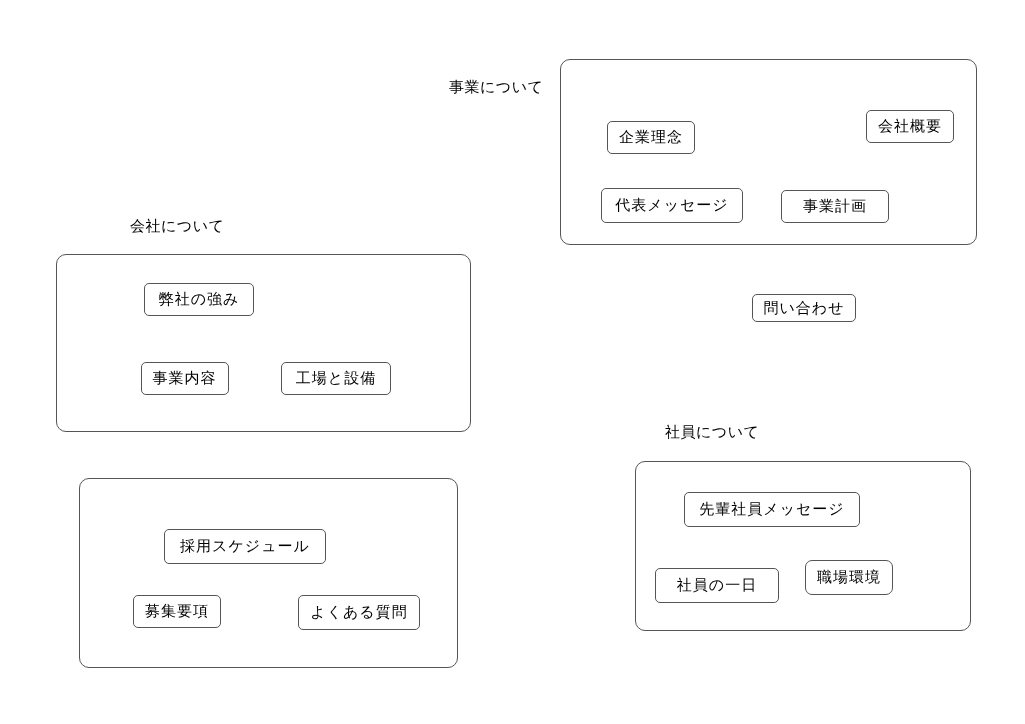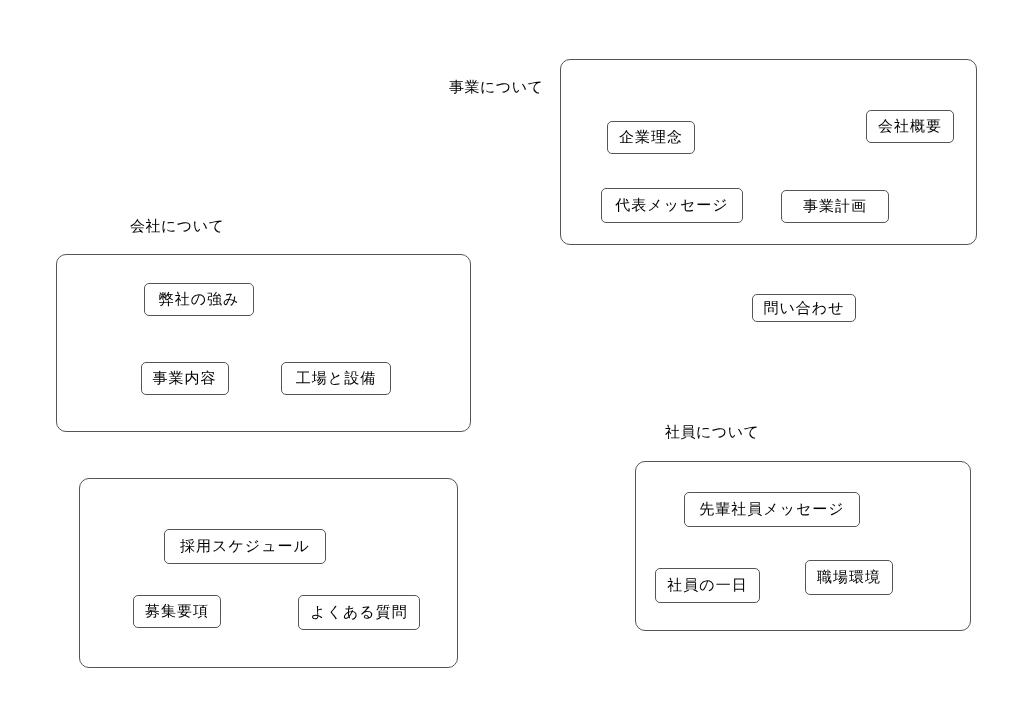--- a/index.html
+++ b/index.html
@@ -63,16 +63,16 @@
     <div class="node" style="left: 144px; top: 283px; width: 110px; height: 33px;">弊社の強み</div>
     <div class="node" style="left: 141px; top: 362px; width: 88px; height: 33px; padding-left: 8px;">事業内容</div>
     <div class="node" style="left: 281px; top: 362px; width: 110px; height: 33px;">工場と設備</div>
     <div class="group-box" style="left: 79px; top: 478px; width: 379px; height: 190px;"></div>
     <div class="node" style="left: 164px; top: 529px; width: 162px; height: 35px;">採用スケジュール</div>
     <div class="node" style="left: 133px; top: 595px; width: 88px; height: 33px;">募集要項</div>
     <div class="node" style="left: 298px; top: 595px; width: 122px; height: 35px;">よくある質問</div>
     <div class="group-label" style="left: 665px; top: 423px;">社員について</div>
     <div class="group-box" style="left: 635px; top: 461px; width: 336px; height: 170px;"></div>
     <div class="node" style="left: 684px; top: 492px; width: 176px; height: 35px;">先輩社員メッセージ</div>
-    <div class="node" style="left: 655px; top: 568px; width: 105px; height: 35px;">社員の一日</div>
-    <div class="node" style="left: 805px; top: 560px; width: 88px; height: 35px;">職場環境</div>
+    <div class="node" style="left: 655px; top: 568px; width: 124px; height: 35px;">社員の一日</div>
+    <div class="node" style="left: 805px; top: 560px; width: 88px; height: 35px; border-radius: 7px;">職場環境</div>
     <div class="node" style="left: 752px; top: 294px; width: 104px; height: 28px;">問い合わせ</div>
   </div>
 
 </body></html>

